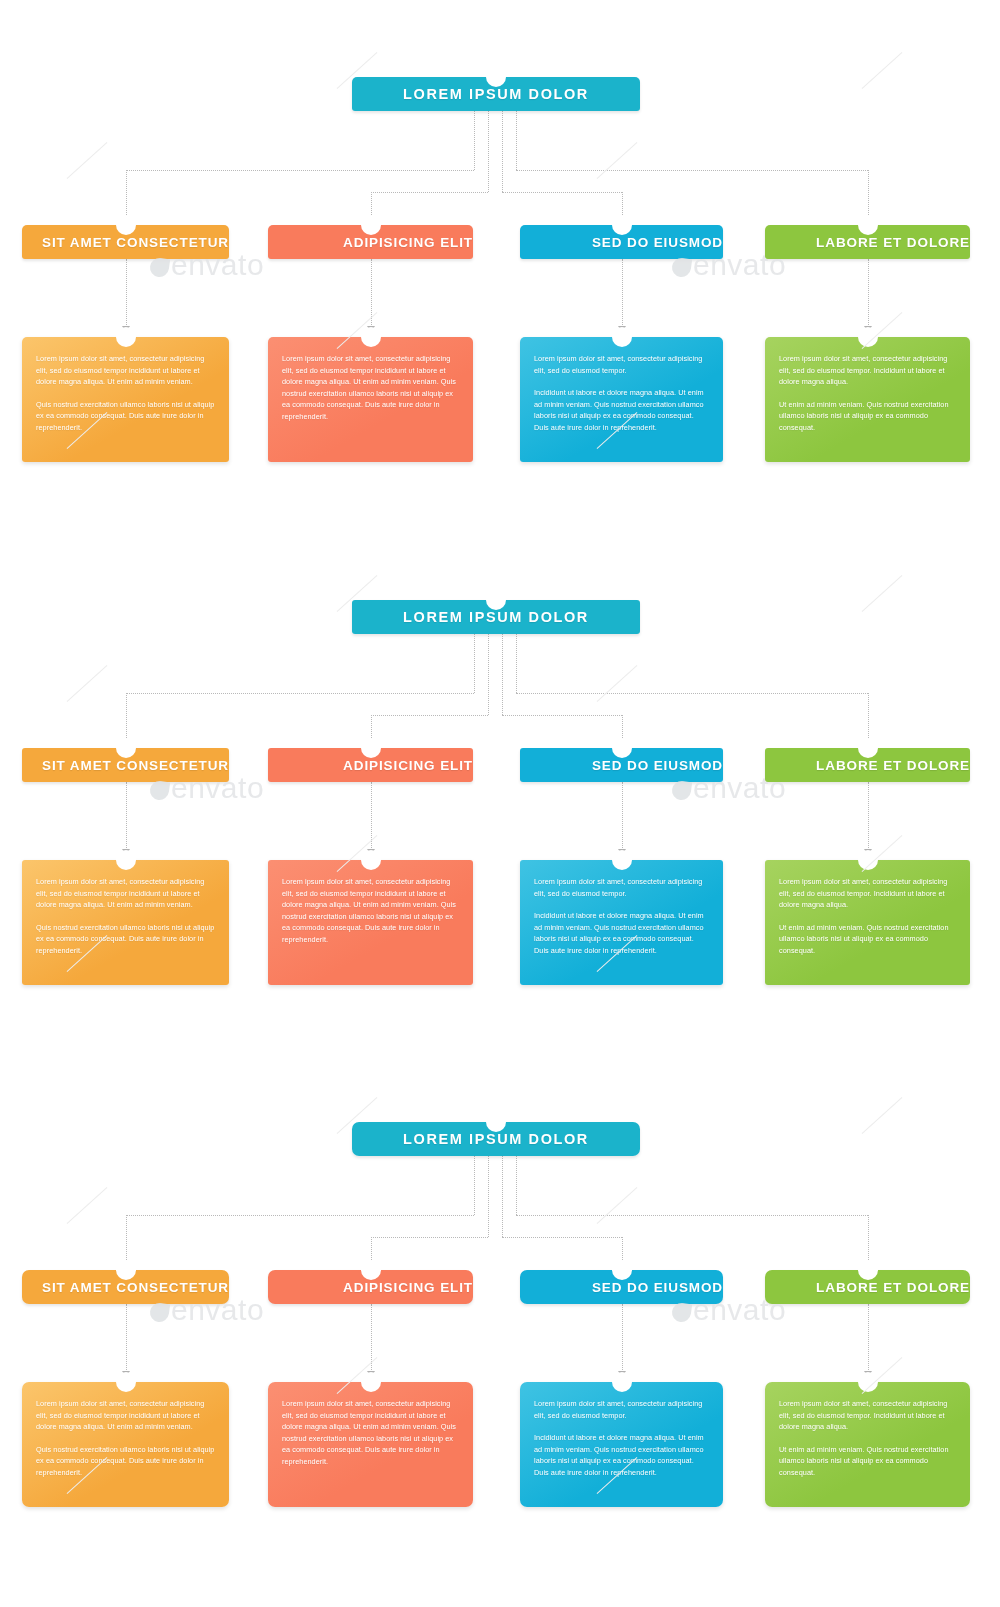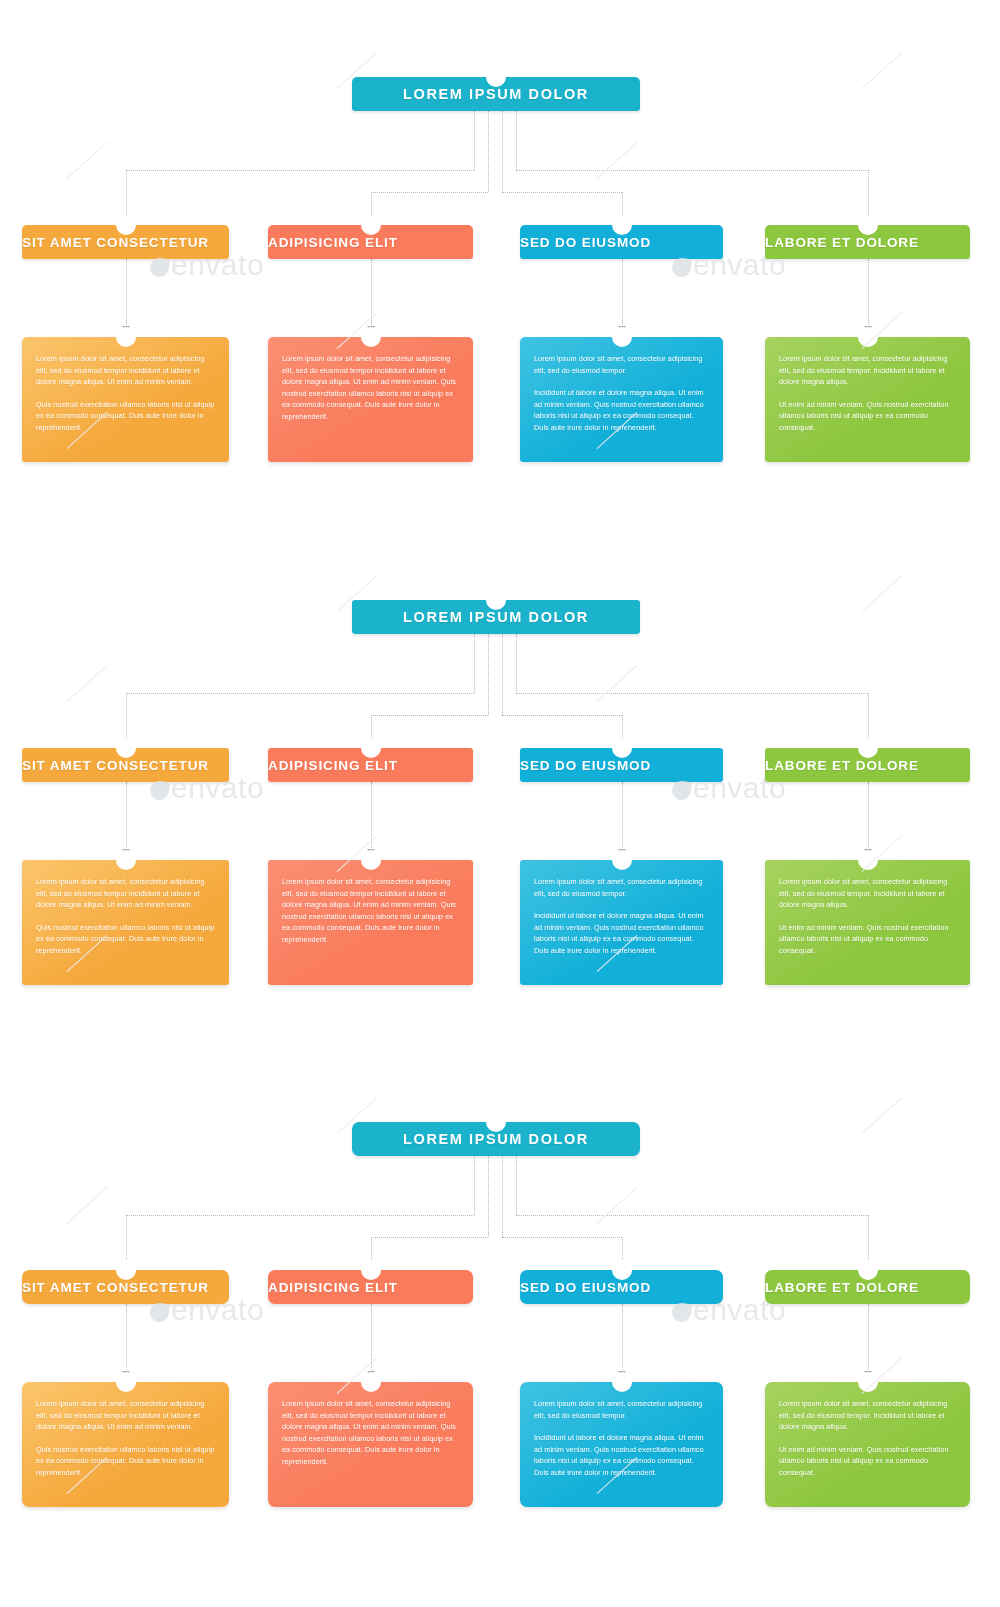--- a/index.html
+++ b/index.html
@@ -93,21 +93,21 @@
     border-radius: 50%;
     background: transparent;
   }
 
   
   .cat-bar {
     position: absolute;
     height: 34px;
     display: flex;
     align-items: center;
-    justify-content: flex-start;
+    justify-content: flex-end;
     box-shadow: 0 2px 3px rgba(0,0,0,.10);
     z-index: 3;
   }
   .cat-bar .label {
     color: #ffffff;
     font-size: 13.5px;
     font-weight: 700;
     letter-spacing: 0.9px;
     text-shadow: 0 1px 1px rgba(0,0,0,.10);
     white-space: nowrap;

